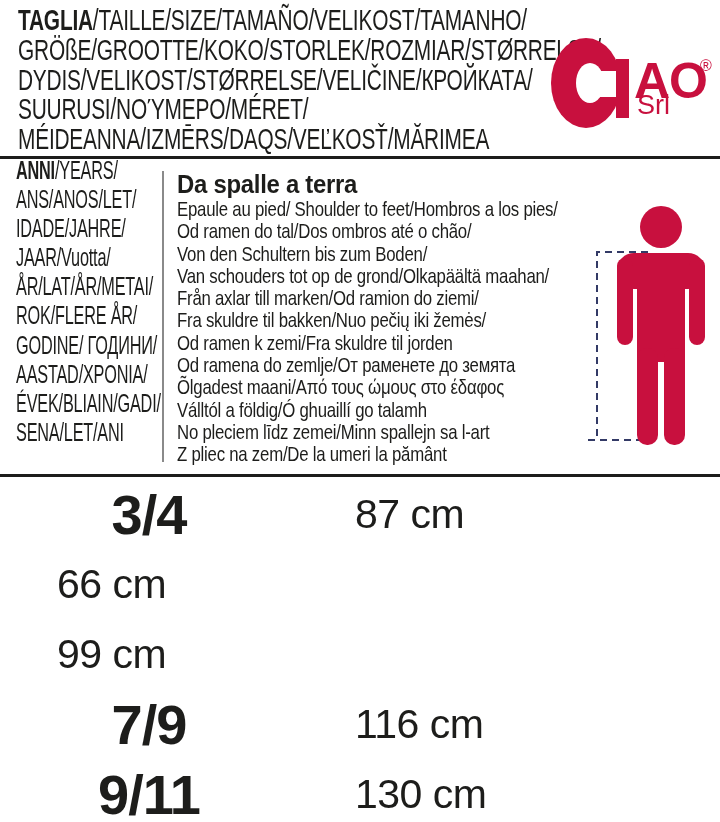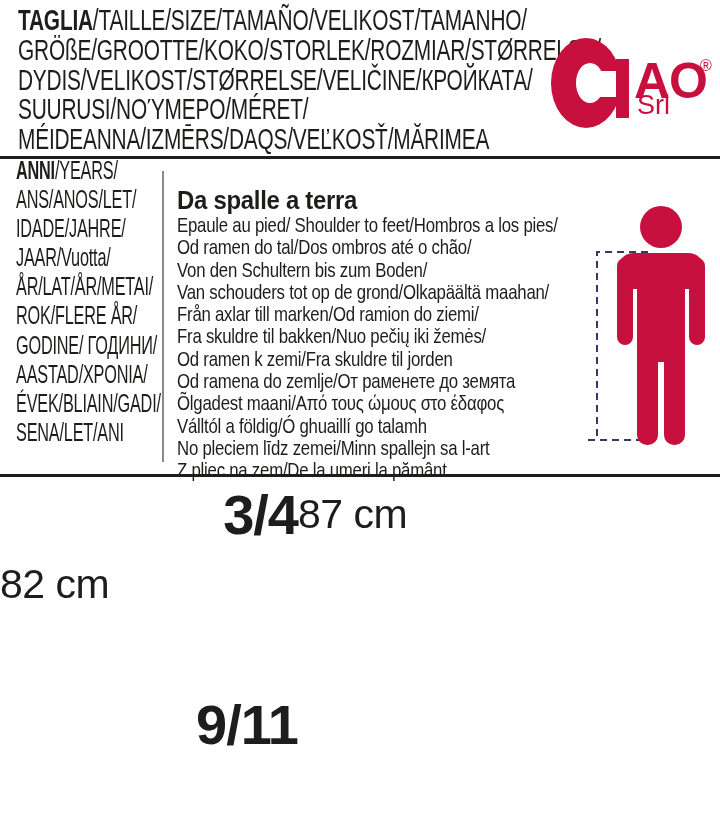--- a/index.html
+++ b/index.html
@@ -22,32 +22,32 @@
   .hrule{position:absolute;left:0;width:720px;height:3px;background:#1d1d1b;}
   .hrule1{top:156px;}
   .hrule2{top:474px;}
   .vdivider{position:absolute;left:162px;top:171px;width:2px;height:291px;background:#8a8a8a;}
 
   
   .age-col{position:absolute;left:16px;top:156px;}
   .age-line{font-size:25px;line-height:29.1px;font-weight:400;transform:scaleX(0.65);}
 
   
-  .measure-col{position:absolute;left:177px;top:171px;margin-top:16px;}
+  .measure-col{position:absolute;left:177px;top:171px;}
   .measure-title{font-size:26px;line-height:27px;font-weight:700;transform:scaleX(0.92);letter-spacing:-0.3px;white-space:nowrap;transform-origin:0 50%;}
   .measure-line{font-size:21px;line-height:22.3px;font-weight:400;transform:scaleX(0.80);}
 
   
   .figure{position:absolute;left:585px;top:198px;}
 
   
   .size-table{position:absolute;left:0;top:479px;width:720px;}
   .size-row{display:flex;align-items:center;height:70px;}
-  .age-cell{width:298px;text-align:right;font-size:56px;font-weight:700;letter-spacing:-1px;}
-  .height-cell{font-size:41px;font-weight:400;letter-spacing:-0.5px;}
+  .age-cell{width:298px;text-align:center;font-size:56px;font-weight:700;letter-spacing:-1px;}
+  .height-cell{margin-left:57px;font-size:41px;font-weight:400;letter-spacing:-0.5px;}
 </style>
 </head>
 <body>
 
 <div class="header-block">
   <div class="header-line cond">
     <span class="b">TAGLIA</span><span>/TAILLE/SIZE/TAMAÑO/VELIKOST/TAMANHO/</span>
   </div>
   <div class="header-line cond">GRÖßE/GROOTTE/KOKO/STORLEK/ROZMIAR/STØRRELSE/</div>
   <div class="header-line cond">DYDIS/VELIKOST/STØRRELSE/VELIČINE/КРОЙКАТА/</div>
@@ -114,20 +114,26 @@
 </svg>
 
 <div class="hrule hrule2"></div>
 
 <div class="size-table">
   <div class="size-row">
     <div class="age-cell">3/4</div>
     <div class="height-cell">87 cm</div>
   </div>
   <div class="size-row">
-    <div class="height-cell">82 cm</div>
+    <div class="height-cell">66 cm</div>
   </div>
   <div class="size-row">
+    <div class="height-cell">99 cm</div>
+  </div>
+  <div class="size-row">
+    <div class="age-cell">7/9</div>
+    <div class="height-cell">116 cm</div>
   </div>
   <div class="size-row">
     <div class="age-cell">9/11</div>
+    <div class="height-cell">130 cm</div>
   </div>
 </div>
 
 </body></html>

